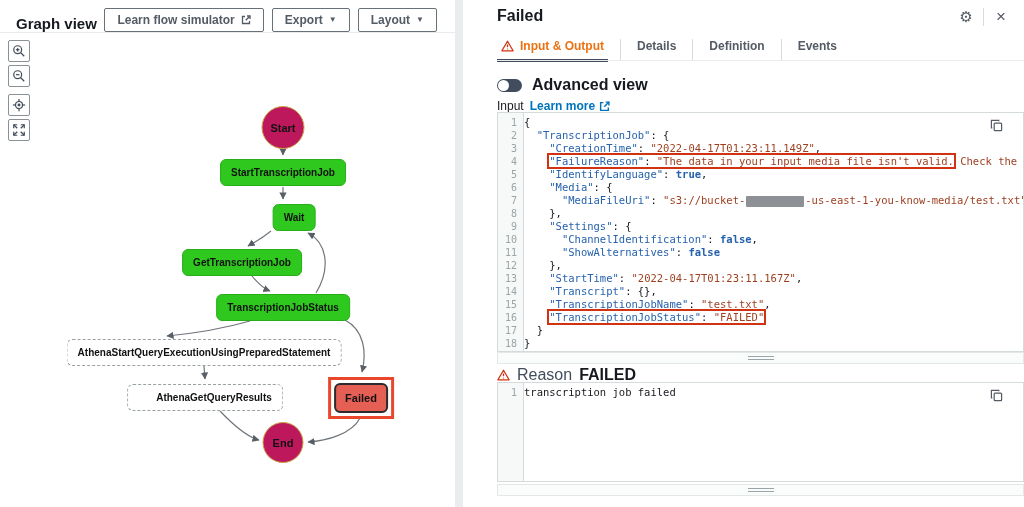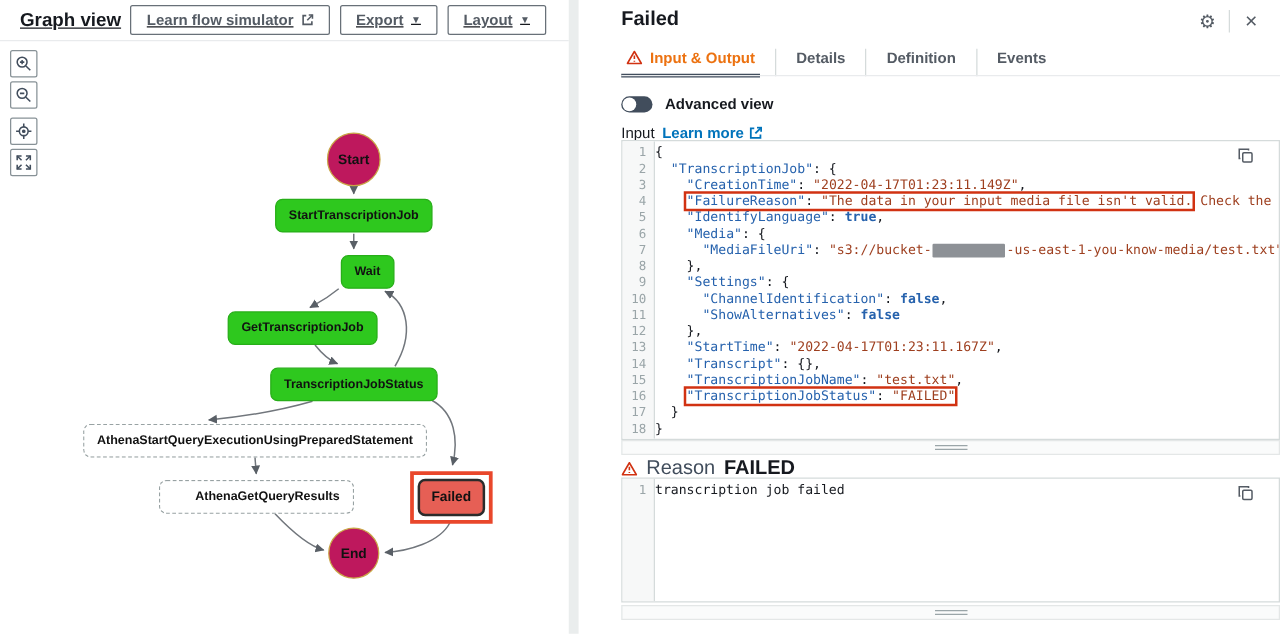--- a/index.html
+++ b/index.html
@@ -1,22 +1,22 @@
 <!DOCTYPE html>
 <html><head>
 <meta charset="utf-8">
 <style>
   * { margin:0; padding:0; box-sizing:border-box; }
   html,body { width:1024px; height:507px; background:#fff; overflow:hidden;
               font-family:"Liberation Sans", sans-serif; color:#16191f; }
 
   
   .left-panel { position:absolute; left:0; top:0; width:455px; height:507px; background:#fff; }
-  .lp-header { height:33px; border-bottom:1px solid #e9ebed; display:flex; align-items:center;
-               justify-content:space-between; padding:0 18px 0 16px;text-decoration:underline; }
+  .lp-header { height:33px; border-bottom:1px solid #e9ebed; display:flex; align-items:flex-end;
+               justify-content:space-between; padding:0 18px 0 16px; }
   .lp-title { font-size:15px; font-weight:bold; }
   .lp-buttons { display:flex; gap:8px; }
   .btn { display:flex; align-items:center; gap:6px; height:24px; padding:0 12px;
          background:#fff; border:1px solid #687078; border-radius:2px;
          font-size:12px; font-weight:bold; color:#545b64; cursor:pointer; white-space:nowrap; }
   .caret { font-size:8px; line-height:1; color:#545b64; }
   .zoom-toolbar { position:absolute; left:8px; top:40px; display:flex; flex-direction:column; }
   .ztb-btn { width:22px; height:22px; background:#fff; border:1px solid #879196; border-radius:2px;
              display:flex; align-items:center; justify-content:center; margin-bottom:3px; cursor:pointer; }
   .ztb-btn.gap { margin-top:4px; }
@@ -55,21 +55,21 @@
   .tabs-border { position:absolute; left:34px; right:0; top:60px; height:1px; background:#e9ebed; }
   .tab { display:flex; align-items:center; gap:6px; font-size:12px; font-weight:bold; color:#545b64;
          padding:0 16px 8px 16px; cursor:pointer; position:relative; }
   .tab + .tab { border-left:1px solid #d5dbdb; }
   .tab.active { color:#ec7211; padding-left:4px; }
   .tab.active::after { content:""; position:absolute; left:0; right:12px; bottom:-1px; height:3px; background:#414d5c; }
 
   .toggle-row { position:absolute; left:34px; top:76px; display:flex; align-items:center; gap:10px; cursor:pointer; }
   .toggle { width:25px; height:13px; border-radius:7px; background:#414d5c; position:relative; }
   .toggle .knob { position:absolute; left:1px; top:1px; width:11px; height:11px; border-radius:50%; background:#fff; }
-  .toggle-label { font-size:12px; font-weight:bold; color:#16191f; }
+  .toggle-label { font-size:16px; font-weight:bold; color:#16191f; }
 
   .input-row { position:absolute; left:34px; top:99px; display:flex; align-items:center; gap:6px; font-size:12px; }
   .link { color:#0073bb; font-weight:bold; display:flex; align-items:center; gap:4px; cursor:pointer; }
 
   .code-block { position:absolute; left:34px; right:0; border:1px solid #d5dbdb; background:#fff; overflow:hidden; }
   .code-1 { top:112px; height:240px; }
   .code-2 { top:382px; height:100px; }
   .gutter-bg { position:absolute; left:0; top:0; bottom:0; width:26px; background:#f7f8f8; border-right:1px solid #d5dbdb; }
   .code-lines { position:relative; padding:3px 0; font-family:"DejaVu Sans Mono", monospace;
                 font-size:10.5px; line-height:13px; }

